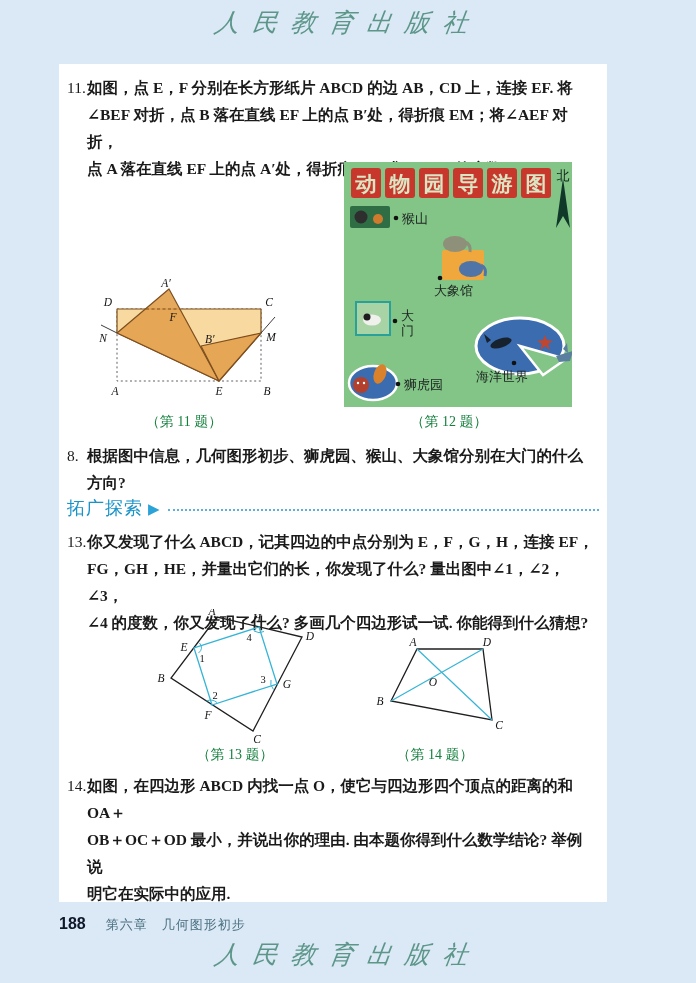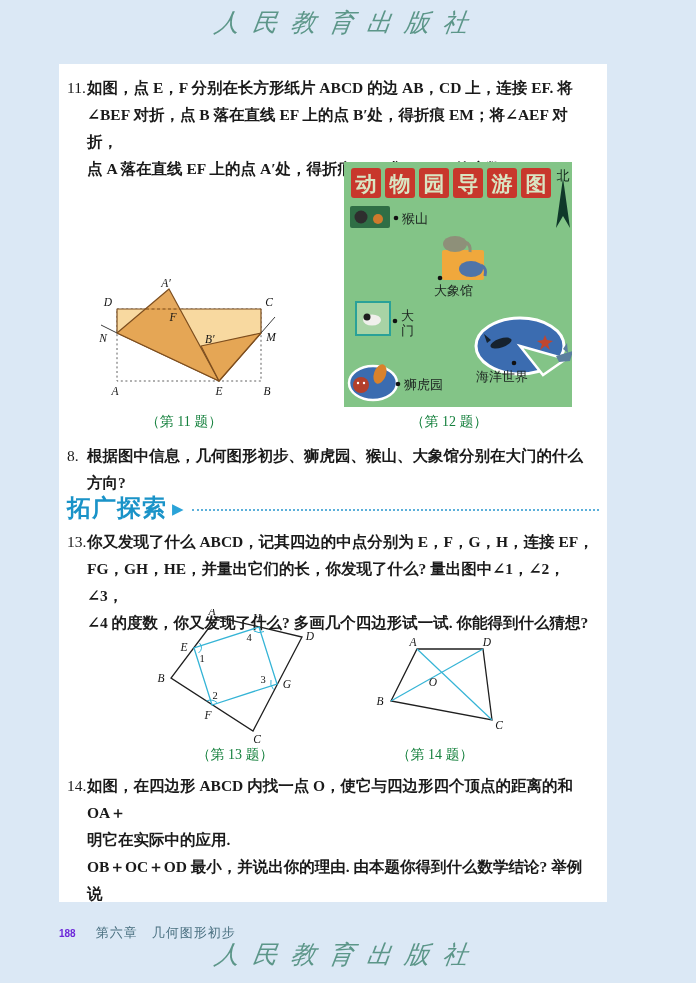--- a/index.html
+++ b/index.html
@@ -18,27 +18,27 @@
   .prob { position:absolute; left:8px; right:12px; font-size:15.5px; line-height:27px; color:#1a1a1a; }
   .pnum { position:absolute; left:0; top:0; }
   .plines { margin-left:20px;font-weight:bold; }
 
   .caption { position:absolute; width:150px; text-align:center; font-size:14px; color:#15803d; }
 
   .fig { position:absolute; }
 
   .section { position:absolute; left:8px; right:8px; top:430px; height:28px; display:flex; align-items:center;
     font-family:"Liberation Sans",sans-serif; }
-  .stitle { font-weight:bold; font-size:24px; color:#1a93c8; letter-spacing:1px; }
+  .stitle { font-weight:normal; font-size:18px; color:#1a93c8; letter-spacing:1px; }
   .sarrow { color:#2ba3d8; font-size:15px; margin-left:5px; line-height:1; }
   .sline { flex:1; border-top:2px dotted #5cb0da; margin-left:8px; margin-top:3px; }
 
   .footer { position:absolute; left:59px; top:915px; display:flex; align-items:baseline;
     font-family:"Liberation Sans",sans-serif; }
-  .fpage { font-weight:bold; font-size:10px; color:#6d28d9;margin-top:13px; }
+  .fpage { font-weight:bold; font-size:16px; color:#0f172a; }
   .fchap { font-size:13px; color:#4a7080; margin-left:20px; letter-spacing:1px; }
 
   
   .flb { font-family:"Liberation Serif",serif; font-style:italic; font-size:11.5px; fill:#141414; }
   .fln { font-family:"Liberation Serif",serif; font-size:10.5px; fill:#141414; }
   .mlb { font-family:"Liberation Serif",serif; font-size:13px; fill:#1c2420; }
   .mtl { font-family:"Liberation Sans",sans-serif; font-weight:bold; font-size:21px; fill:#d9e5c3; }
   .mn  { font-family:"Liberation Serif",serif; font-size:13px; fill:#10241a; }
 </style>
 </head>
@@ -208,22 +208,22 @@
       <text class="flb" x="66" y="50" text-anchor="middle">O</text>
     </svg>
 
     <div class="caption" style="left:101px; top:682px">（第 13 题）</div>
     <div class="caption" style="left:301px; top:682px">（第 14 题）</div>
 
     <div class="prob" style="top:708px">
       <span class="pnum">14.</span>
       <div class="plines">
         <div>如图，在四边形 ABCD 内找一点 O，使它与四边形四个顶点的距离的和 OA＋</div>
+        <div>OB＋OC＋OD 最小，并说出你的理由. 由本题你得到什么数学结论? 举例说</div>
         <div>明它在实际中的应用.</div>
-        <div>OB＋OC＋OD 最小，并说出你的理由. 由本题你得到什么数学结论? 举例说</div>
       </div>
     </div>
 
   </div>
 
   <div class="footer">
     <span class="fpage">188</span>
     <span class="fchap">第六章　几何图形初步</span>
   </div>
 

